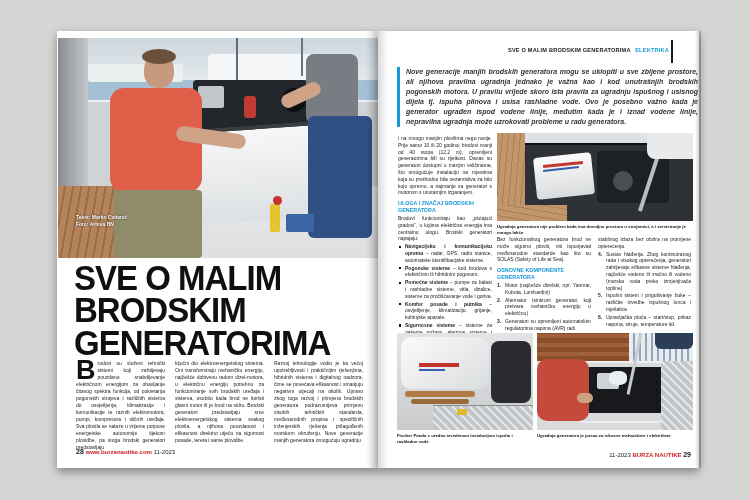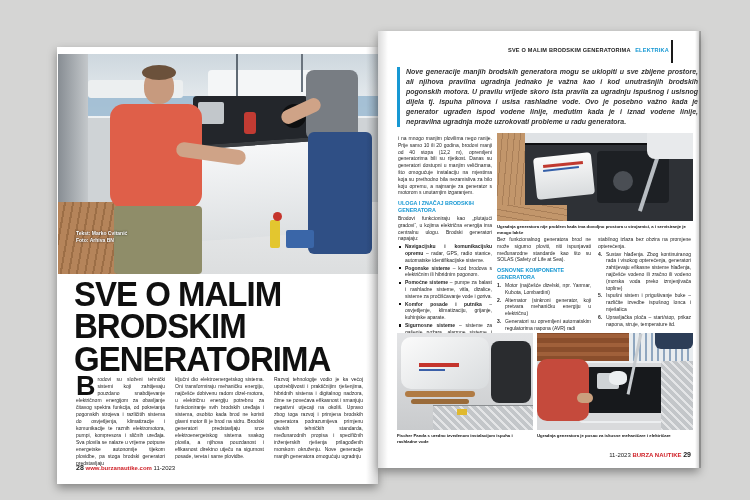--- a/index.html
+++ b/index.html
@@ -1,19 +1,19 @@
 <!DOCTYPE html>
 <html><head>
 <meta charset="utf-8">
 <style>
   html,body{margin:0;padding:0;}
   body{width:750px;height:500px;background:#d5d5d4;font-family:"Liberation Sans",sans-serif;position:relative;overflow:hidden;}
   .spread{position:absolute;left:0;top:0;width:750px;height:500px;}
   .page{position:absolute;top:31px;width:321px;height:437px;background:#fff;box-shadow:0 4px 9px rgba(0,0,0,.38);}
-  .page-l{left:57px;margin-top:16px;}
+  .page-l{left:57px;}
   .page-r{left:378px;}
   .page-l::after{content:"";position:absolute;right:0;top:0;width:12px;height:100%;background:linear-gradient(to right,rgba(0,0,0,0),rgba(0,0,0,.16));}
   .page-r::before{content:"";position:absolute;left:0;top:0;width:10px;height:100%;background:linear-gradient(to right,rgba(0,0,0,.14),rgba(0,0,0,0));z-index:5;}
   .page-r::after{content:"";position:absolute;right:-2px;top:0;width:6px;height:100%;background:linear-gradient(to right,rgba(0,0,0,0),rgba(0,0,0,.25));}
 
   
   .photo{position:absolute;overflow:hidden;background:#cfd3d6;}
   .s{position:absolute;}
 
   

